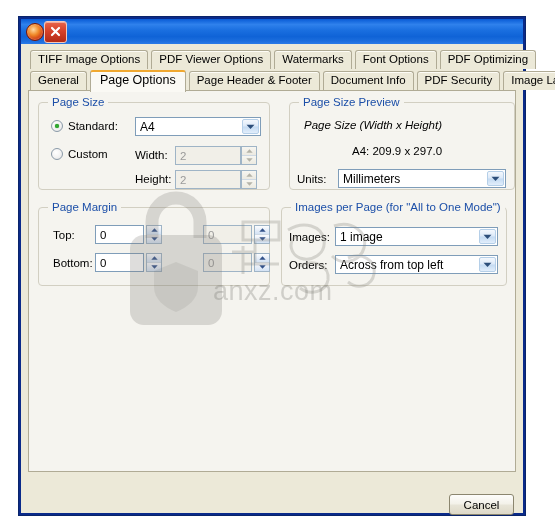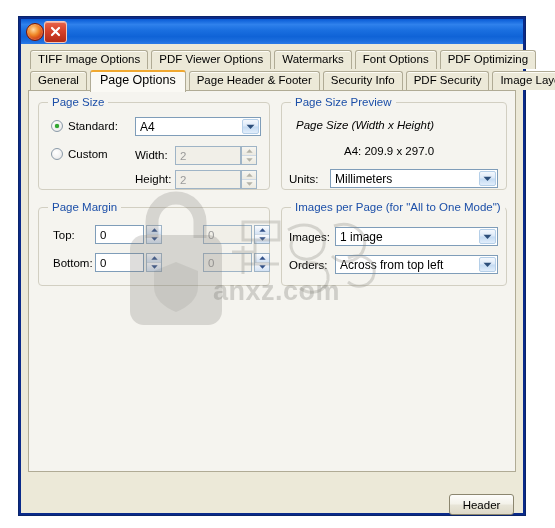--- a/index.html
+++ b/index.html
@@ -245,21 +245,20 @@
   }
   .btn.default { border: 2px solid #3b6ea5; }
 
   
   #watermark {
     position: absolute;
     left: 0; top: 0;
     width: 555px; height: 424px;
     pointer-events: none;
     z-index: 50;
-    font-weight: bold;
   }
   #wm-text {
     position: absolute;
     left: 213px;
     top: 276px;
     font-size: 27px;
     color: rgba(120,118,112,.30);
     font-family: "Liberation Sans", sans-serif;
     letter-spacing: .5px;
   }
@@ -287,21 +286,21 @@
         <div class="tab">PDF Viewer Options</div>
         <div class="tab">Watermarks</div>
         <div class="tab">Font Options</div>
         <div class="tab">PDF Optimizing</div>
       </div>
 
       <div class="tab-row row2">
         <div class="tab">General</div>
         <div class="tab selected">Page Options</div>
         <div class="tab">Page Header &amp; Footer</div>
-        <div class="tab">Security Info</div>
+        <div class="tab">Document Info</div>
         <div class="tab">PDF Security</div>
         <div class="tab">Image Layout</div>
       </div>
 
       <div id="tab-page">
 
         <div class="group" style="left:9px; top:11px; width:232px; height:88px;">
           <div class="legend">Page Size</div>
 
           <div class="radio-wrap" style="left:12px; top:17px;">
@@ -347,21 +346,21 @@
                 </svg>
             </span>
             <span class="half">
               <svg width="7" height="4" viewBox="0 0 7 4">
                   <path d="M0.3 0.3 L6.7 0.3 L3.5 3.7 Z" fill="#b5b3a8"></path>
                 </svg>
             </span>
           </div>
         </div>
 
-        <div class="group" style="left:252px; top:11px; width:226px; height:88px;">
+        <div class="group" style="left:260px; top:11px; width:226px; height:88px;">
           <div class="legend">Page Size Preview</div>
 
           <div class="lbl" style="left:14px; top:16px;font-style:italic;">Page Size (Width x Height)</div>
           <div class="lbl" style="left:62px; top:42px;">A4: 209.9 x 297.0</div>
 
           <div class="lbl" style="left:7px; top:70px;">Units:</div>
           <div class="combo" style="left:48px; top:66px; width:168px; height:19px;">
             <span class="val">Millimeters</span>
             <span class="arrow">
               <svg width="9" height="6" viewBox="0 0 9 6">
@@ -455,21 +454,21 @@
               <svg width="9" height="6" viewBox="0 0 9 6">
                   <path d="M0.5 0.8 L4.5 5 L8.5 0.8 Z" fill="#2c4e7a"></path>
                 </svg>
             </span>
           </div>
         </div>
 
       </div>
     </div>
 
-    <div class="btn" style="left:428px; top:450px; width:65px; height:21px;">Header</div>
+    <div class="btn" style="left:428px; top:450px; width:65px; height:21px;">Cancel</div>
 
   </div>
 </div>
 
 <div id="watermark">
   <svg width="555" height="528" viewBox="0 0 555 528">
 
     <rect x="130" y="235" width="92" height="90" rx="14" fill="#7e7c76" opacity="0.26"></rect>
 
     <path d="M152 238 v-16 a24 24 0 0 1 48 0 v16" fill="none" stroke="#7e7c76" stroke-width="13" opacity="0.26"></path>

